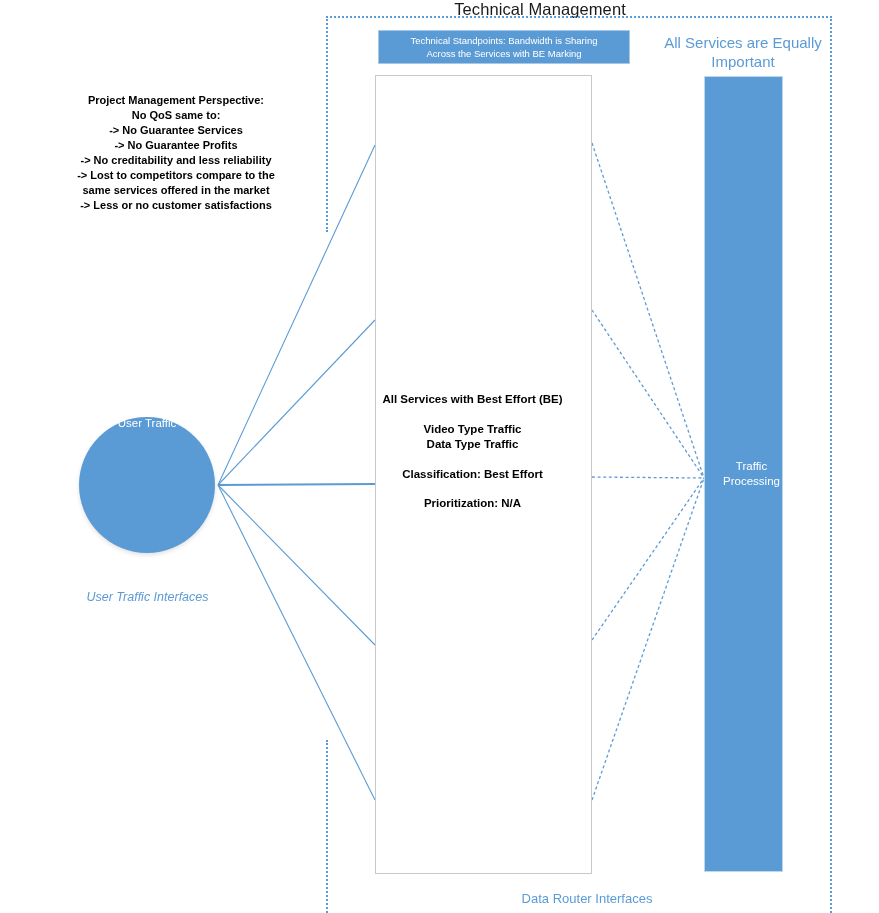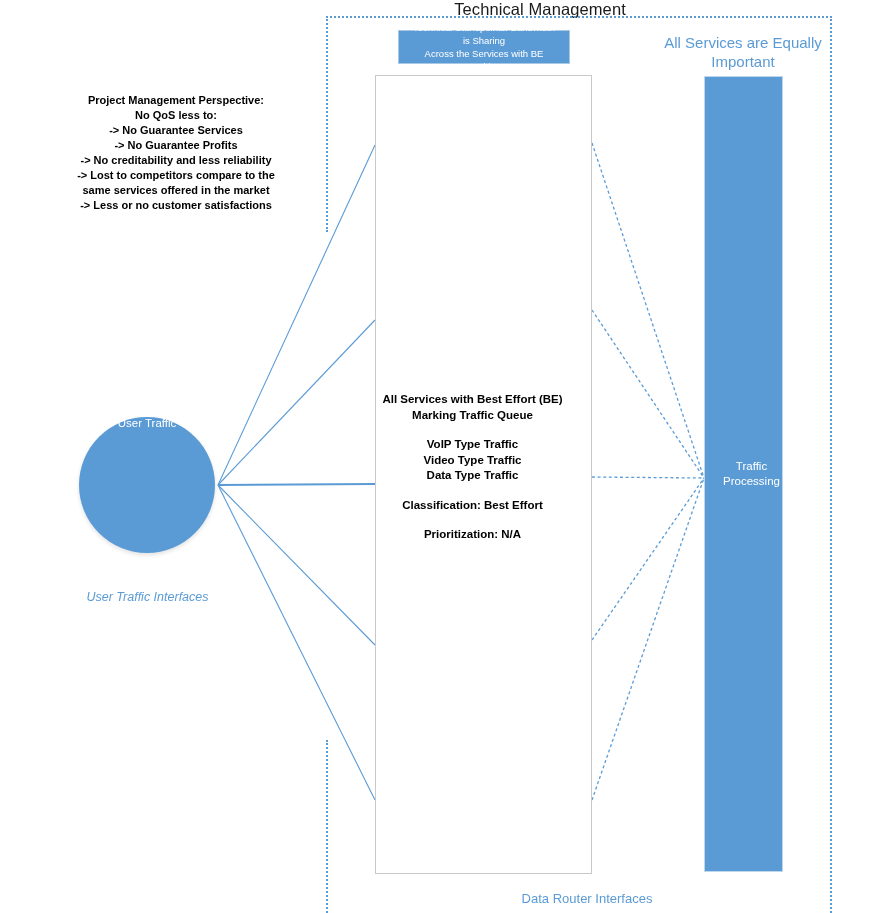--- a/index.html
+++ b/index.html
@@ -71,35 +71,34 @@
     width: 0;
     height: 897px;
     border-left: 2px dotted #5b9bd5;
   }
 
   
   #tech-banner {
     position: absolute;
     left: 378px;
     top: 30px;
-    width: 172px;
+    width: 252px;
     height: 34px;
     background: #5b9bd5;
     border: 1px solid #a8c8e6;
     box-sizing: border-box;
     display: flex;
     align-items: center;
     justify-content: center;
     color: #ffffff;
     font-size: 9.5px;
     line-height: 13px;
     text-align: center;
     padding: 0 12px;
     box-sizing: border-box;
-    margin-left: 20px;
   }
 
   
   #queue-box {
     position: absolute;
     left: 375px;
     top: 75px;
     width: 217px;
     height: 799px;
     background: #ffffff;
@@ -235,34 +234,32 @@
     <span>
       <span>Technical Standpoints: Bandwidth is Sharing</span><br>
       <span>Across the Services with BE Marking</span>
     </span>
   </div>
 
   <div id="queue-box"></div>
   <div id="queue-content">
     <div class="grp">
       <div>All Services with Best Effort (BE)</div>
-      <div>Marking Traffic Queue</div>
     </div>
     <div class="grp">
-      <div>VoIP Type Traffic</div>
       <div>Video Type Traffic</div>
       <div>Data Type Traffic</div>
     </div>
     <div class="grp">Classification: Best Effort</div>
     <div class="grp">Prioritization: N/A</div>
   </div>
 
   <div id="pm-perspective">
     <div>Project Management Perspective:</div>
-    <div>No QoS less to:</div>
+    <div>No QoS same to:</div>
     <div>-&gt; No Guarantee Services</div>
     <div>-&gt; No Guarantee Profits</div>
     <div>-&gt; No creditability and less reliability</div>
     <div>-&gt; Lost to competitors compare to the same services offered in the market</div>
     <div>-&gt; Less or no customer satisfactions</div>
   </div>
 
   <div id="user-traffic-circle">
     <span>User Traffic</span>
   </div>

